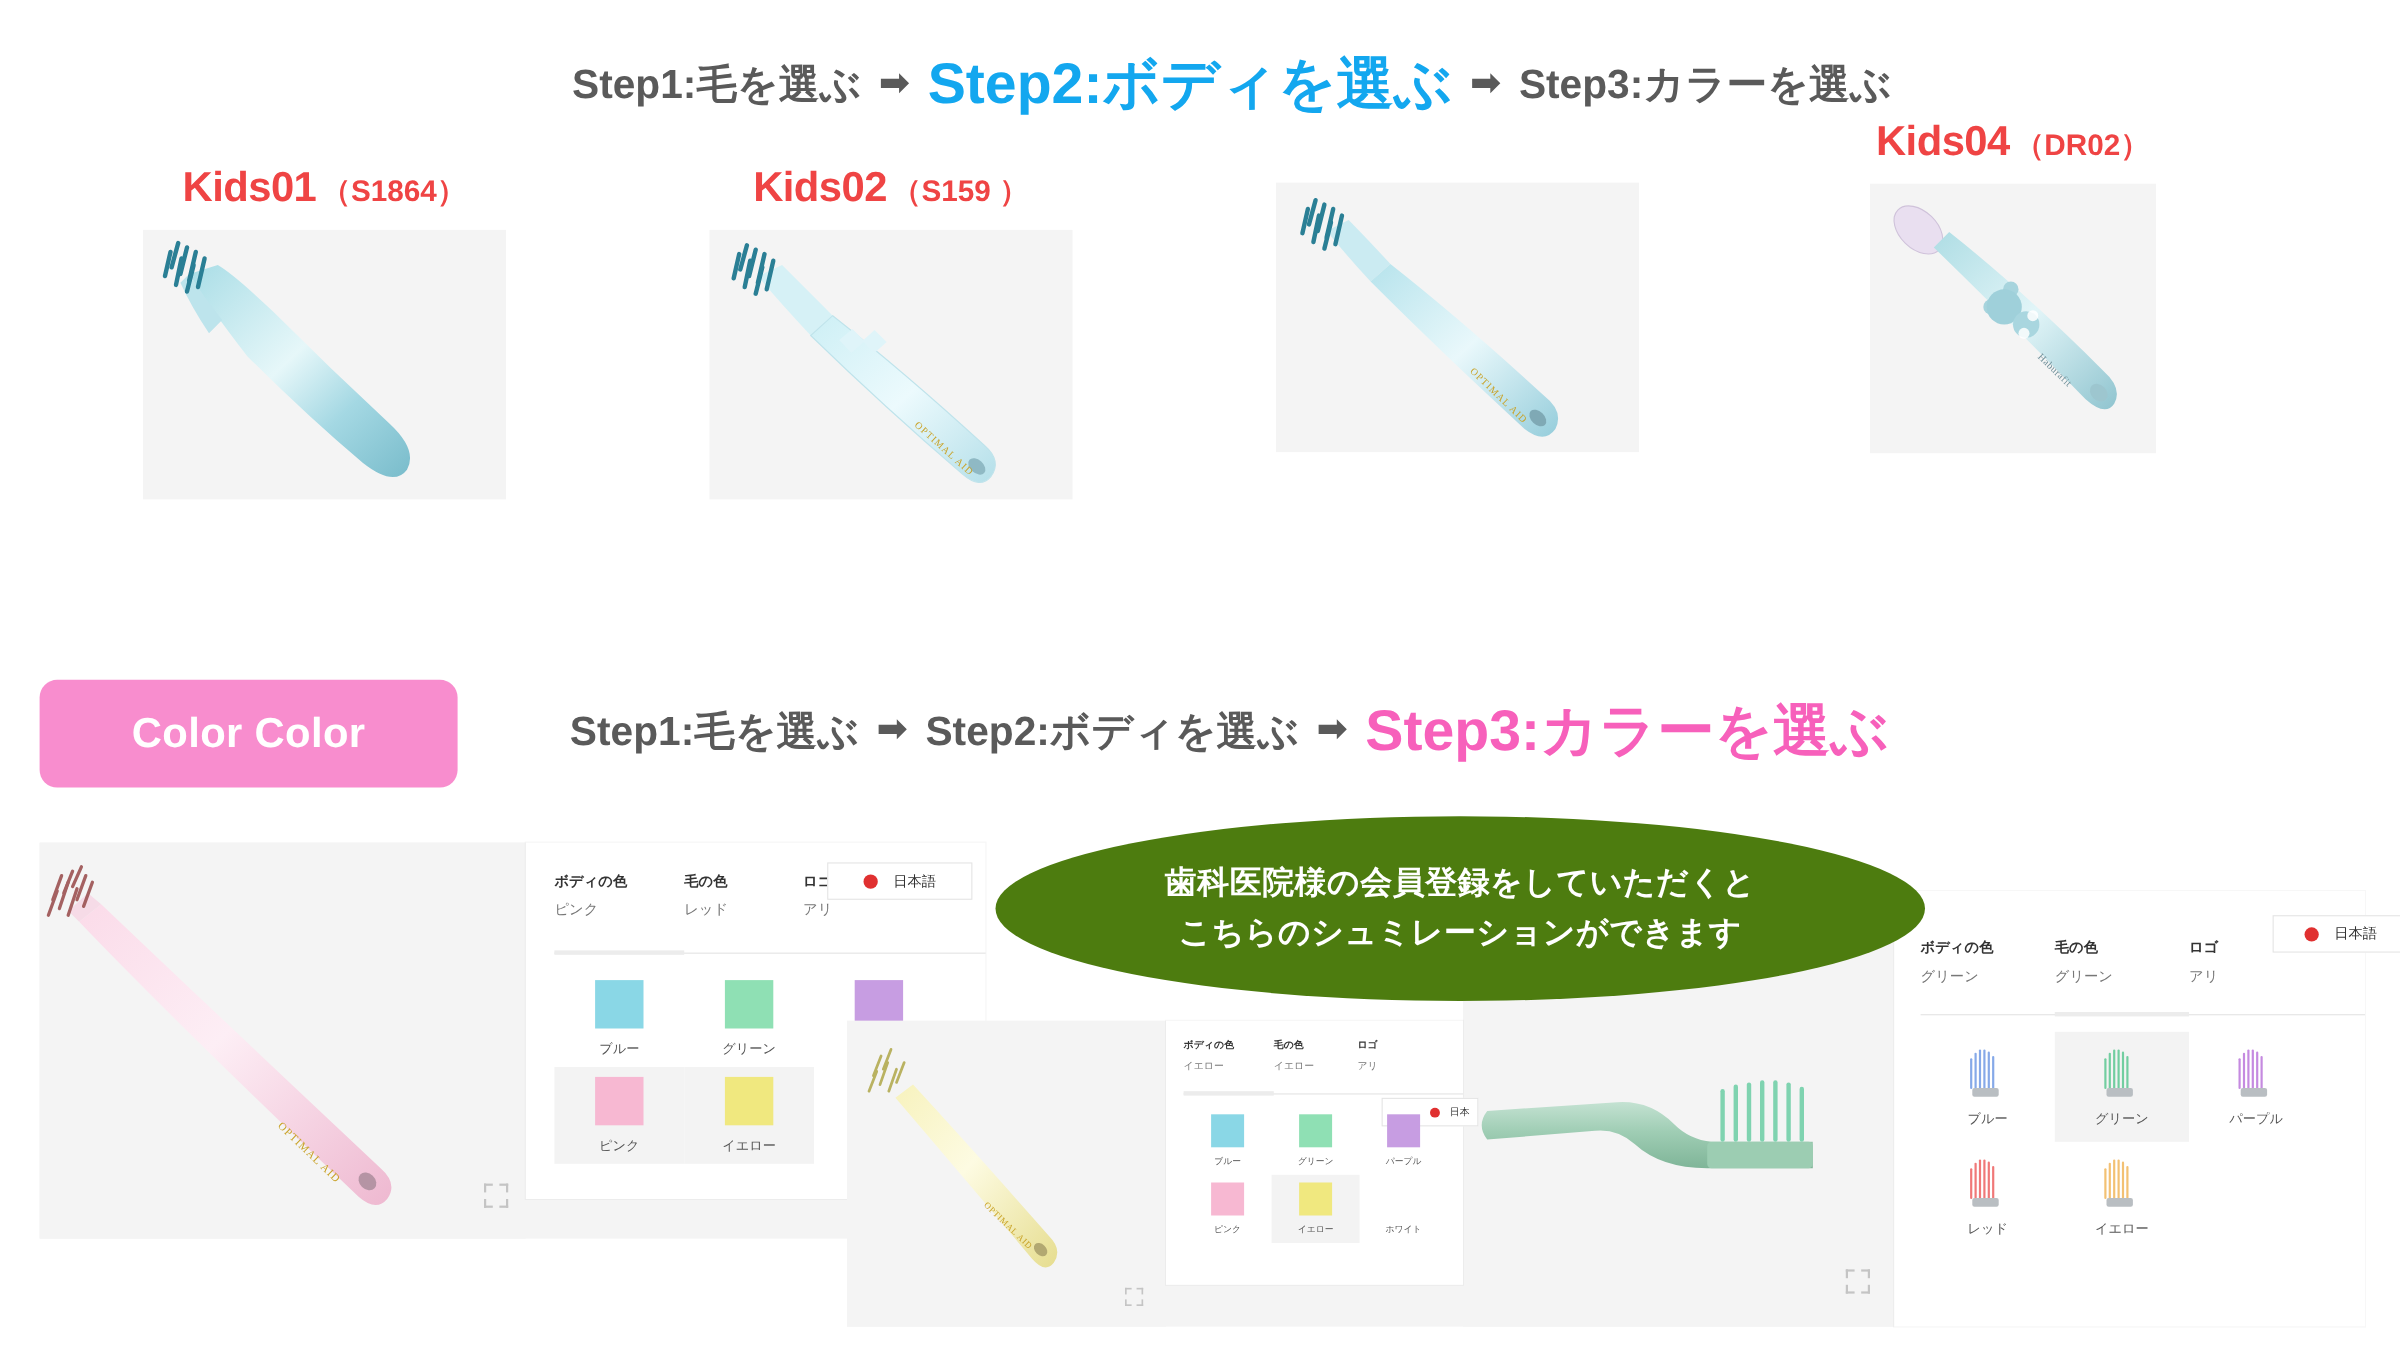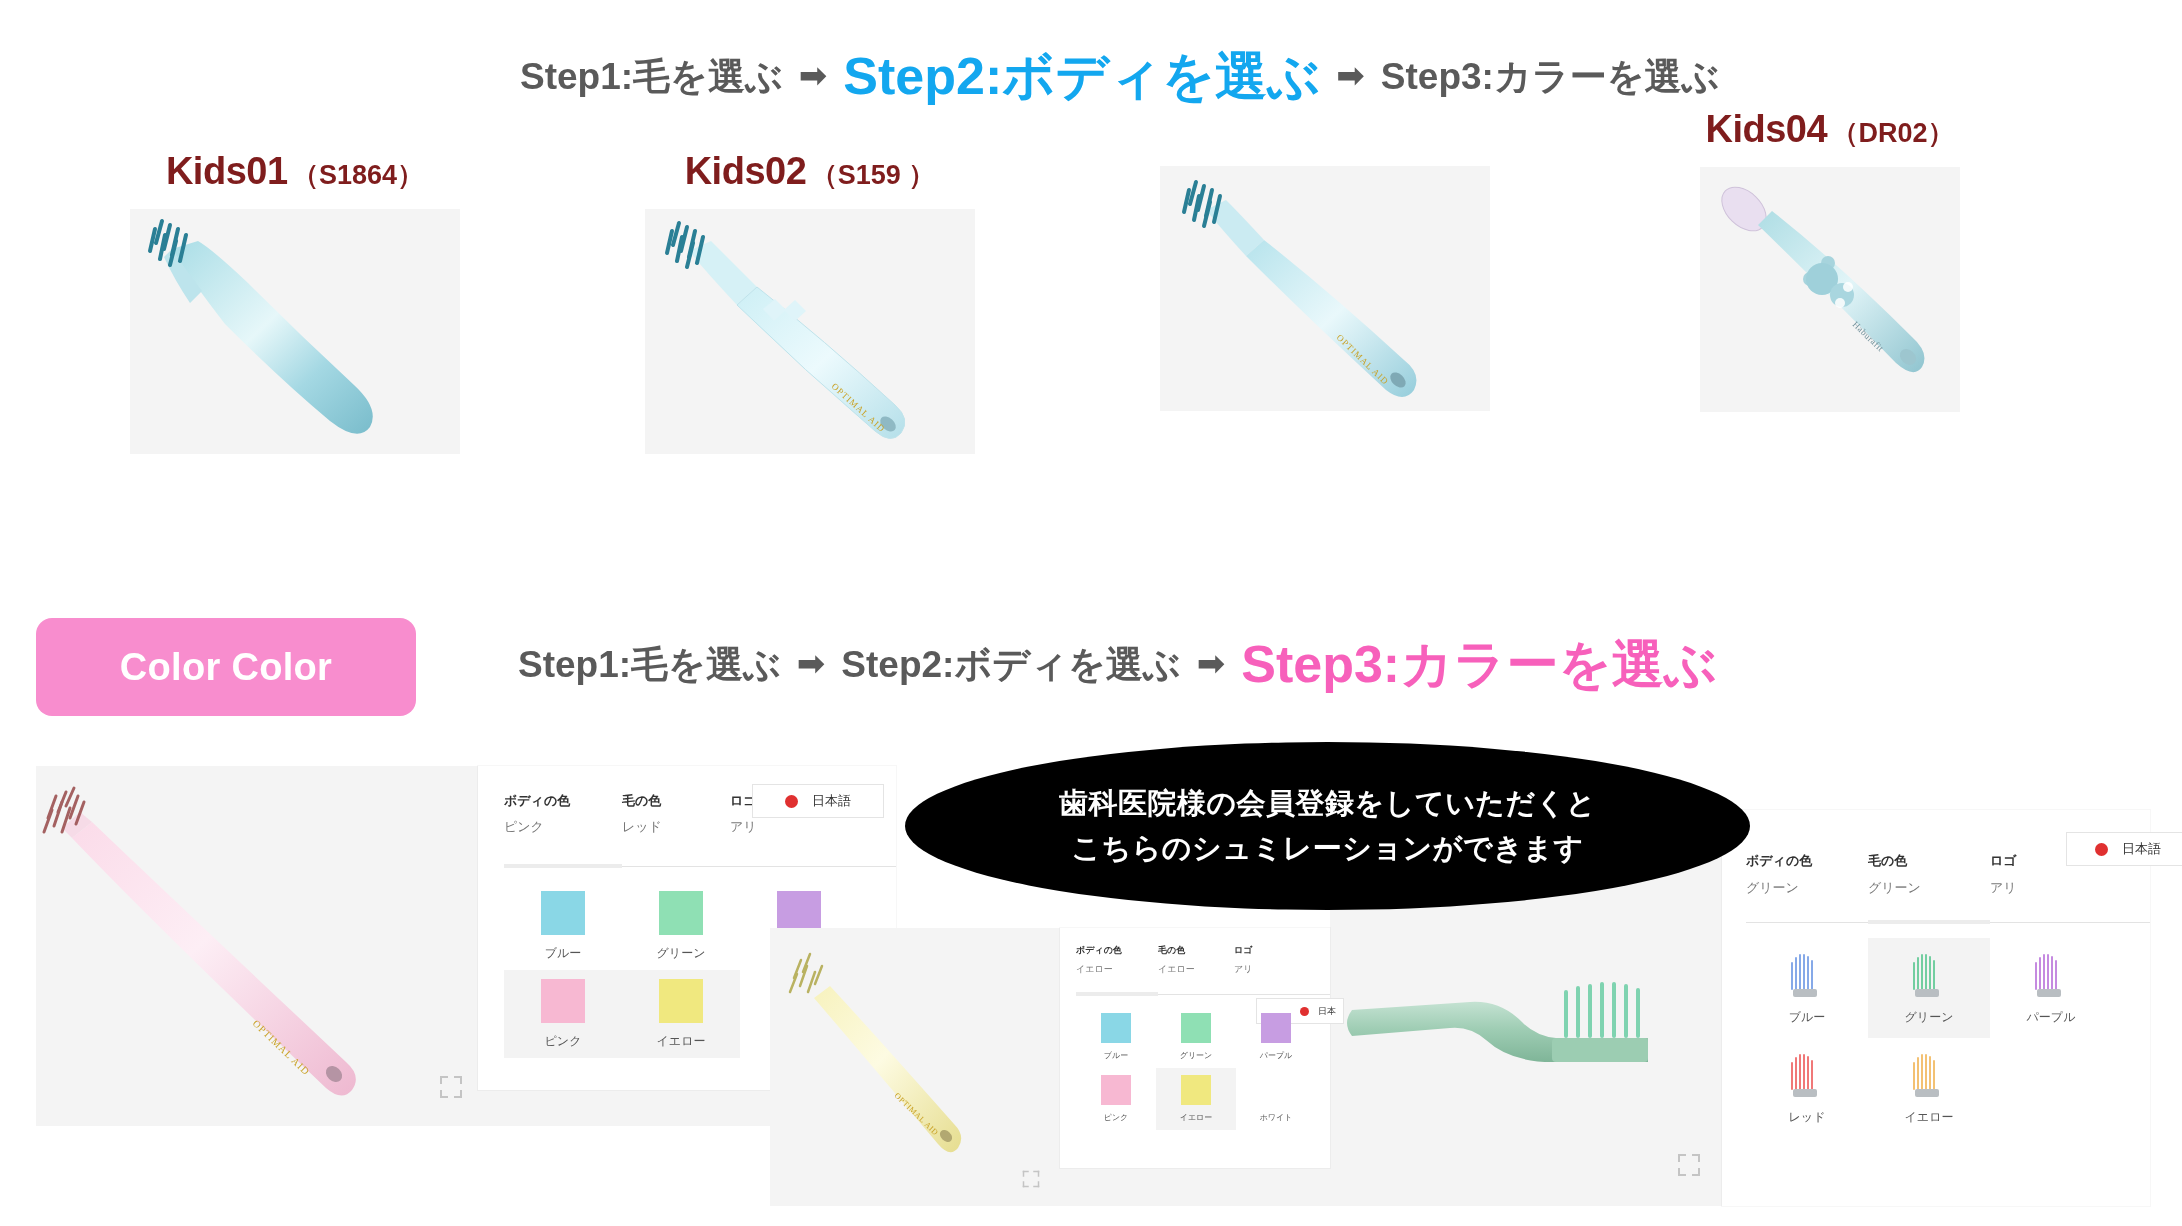--- a/index.html
+++ b/index.html
@@ -54,21 +54,21 @@
 
   
   .products { position: absolute; left: 0; top: 150px; width: 2182px; height: 430px; }
   .product { position: absolute; width: 330px; }
   .p0 { left: 130px; }
   .p1 { left: 645px; }
   .p2 { left: 1160px; }
   .p3 { left: 1665px; }
 
   .p-caption {
-    text-align: center; color: #7f1d1d;
+    text-align: center; color: #ef4444;
     font-weight: bold; white-space: nowrap;
   }
   .p-caption .name { font-size: 38px; letter-spacing: -.5px; }
   .p-caption .code { font-size: 27px; font-weight: bold; }
   .p-caption .sub  { font-size: 33px; display: block; margin-top: 2px; }
   .p-caption.two-line { margin-top: -42px; }
 
   .p-img {
     margin-top: 16px;
     width: 330px; height: 245px;
@@ -131,21 +131,21 @@
   }
   .expand i:nth-child(1){ left:0; top:0; border-right:none; border-bottom:none; }
   .expand i:nth-child(2){ right:0; top:0; border-left:none; border-bottom:none; }
   .expand i:nth-child(3){ left:0; bottom:0; border-right:none; border-top:none; }
   .expand i:nth-child(4){ right:0; bottom:0; border-left:none; border-top:none; }
 
   
   .callout {
     position: absolute; left: 905px; top: 742px;
     width: 845px; height: 168px;
-    background: #000000; border-radius: 50%;
+    background: #4d7c0f; border-radius: 50%;
     display: flex; flex-direction: column;
     align-items: center; justify-content: center;
     color: #fff; font-weight: bold; font-size: 29px;
     line-height: 1.55; text-align: center;
     letter-spacing: .5px;
     z-index: 40;
   }
 </style>
 </head>
 <body>

